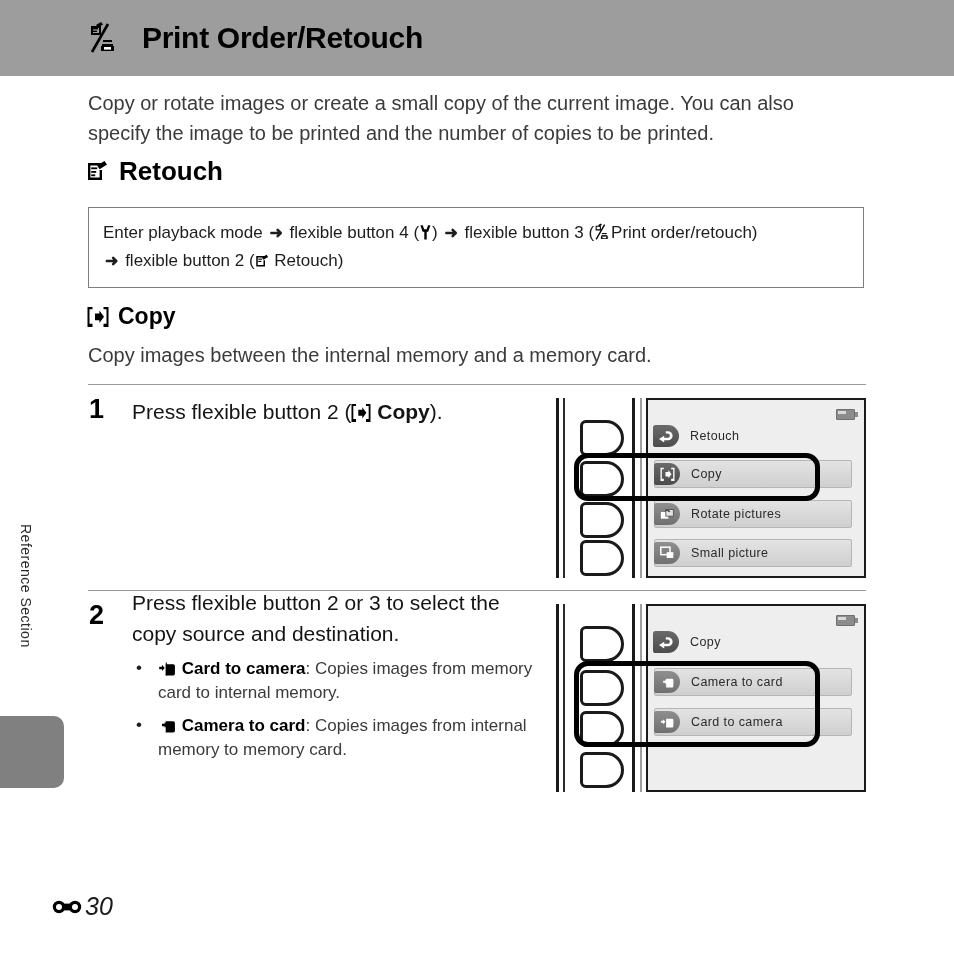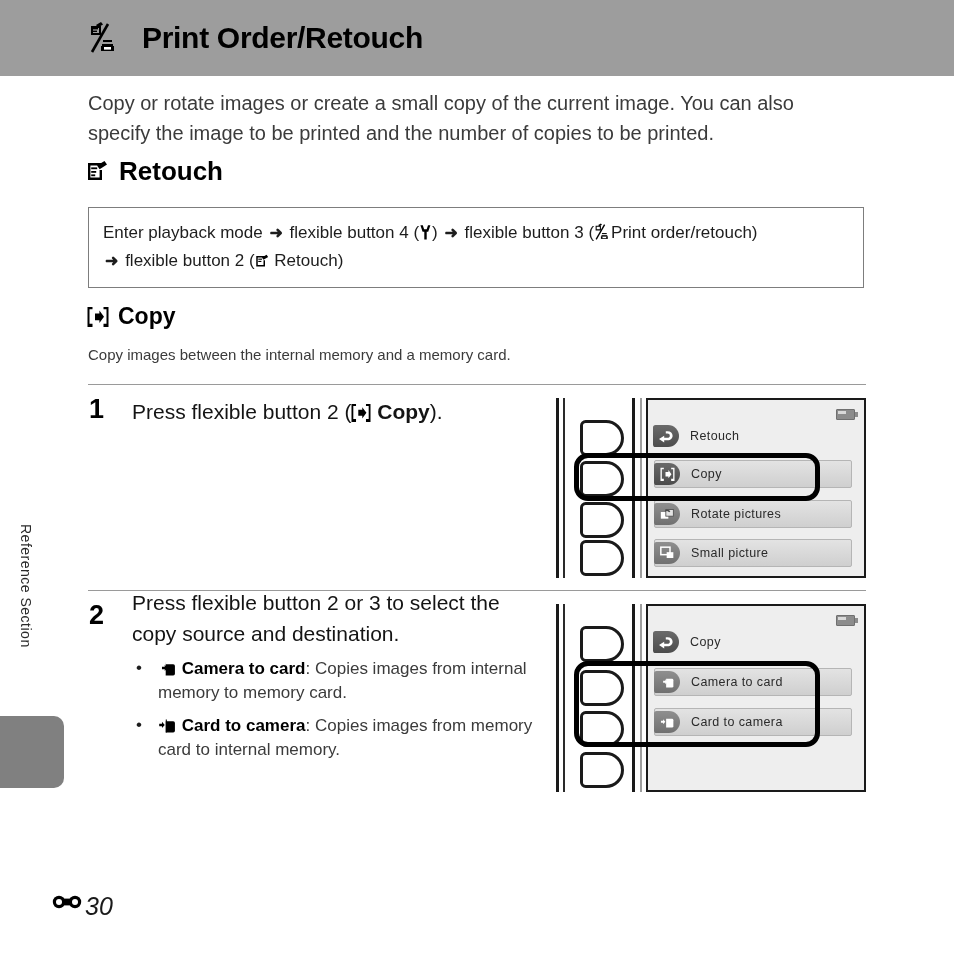--- a/index.html
+++ b/index.html
@@ -90,21 +90,21 @@
     gap: 9px;
   }
   .h3-text {
     font-size: 23px;
     font-weight: bold;
     color: #000;
   }
   .copy-desc {
     position: absolute;
     left: 88px; top: 342px;
-    font-size: 15px;
+    font-size: 20px;
     line-height: 26px;
     color: #3b3b3b;
   }
 
   
   .rule {
     position: absolute;
     left: 88px;
     width: 778px;
     height: 1px;
@@ -290,20 +290,21 @@
     width: 64px; height: 72px;
     background: #808080;
     border-radius: 0 10px 10px 0;
   }
 
   
   .footer {
     position: absolute;
     left: 52px; top: 892px;
     display: flex;
+    align-items: center;
     gap: 3px;
   }
   .folio {
     font-size: 25px;
     font-style: italic;
     color: #1a1a1a;
   }
 </style>
 </head>
 <body>
@@ -473,32 +474,32 @@
   <div class="hl" style="left:18px; top:55px; width:246px; height:48px;"></div>
 </div>
 
 <div class="step-num step2-num">2</div>
 <div class="step-body step2-body">
   <span>Press flexible button 2 or 3 to select the copy source and destination.</span>
   <ul class="bullets">
     <li>
       <span class="ico"><svg width="19" height="16" viewBox="0 0 22 18">
             <path fill="#000" d="M9 3.6h8.6a2 2 0 0 1 2 2v8.8a2 2 0 0 1-2 2H9z"></path>
+            <path fill="#000" d="M9 1.4h1.2v15H9z"></path>
+            <path fill="#000" d="M1.4 6.4h3.2V4.2L7.8 7.8 4.6 11.4V9.2H1.4z"></path>
+          </svg></span>
+      <b>Card to camera</b><span>: </span><span>Copies images from memory card to internal memory.</span>
+    </li>
+    <li>
+      <span class="ico"><svg width="19" height="16" viewBox="0 0 22 18">
+            <path fill="#000" d="M9 3.6h8.6a2 2 0 0 1 2 2v8.8a2 2 0 0 1-2 2H9z"></path>
             <path fill="#000" d="M9 1.4 9 16.4 8.9 16.4 8.9 1.4z"></path>
             <path fill="#000" d="M4.6 6.4h3.2V4.2L11 7.8l-3.2 3.6V9.2H4.6z"></path>
           </svg></span>
       <b>Camera to card</b><span>: </span><span>Copies images from internal memory to memory card.</span>
-    </li>
-    <li>
-      <span class="ico"><svg width="19" height="16" viewBox="0 0 22 18">
-            <path fill="#000" d="M9 3.6h8.6a2 2 0 0 1 2 2v8.8a2 2 0 0 1-2 2H9z"></path>
-            <path fill="#000" d="M9 1.4h1.2v15H9z"></path>
-            <path fill="#000" d="M1.4 6.4h3.2V4.2L7.8 7.8 4.6 11.4V9.2H1.4z"></path>
-          </svg></span>
-      <b>Card to camera</b><span>: </span><span>Copies images from memory card to internal memory.</span>
     </li>
   </ul>
 </div>
 
 <div class="cam cam2">
   <div class="cam-edge outer"></div>
   <div class="cam-edge inner"></div>
 
   <div class="btn-col">
     <div class="fbtn" style="top:22px"></div>

